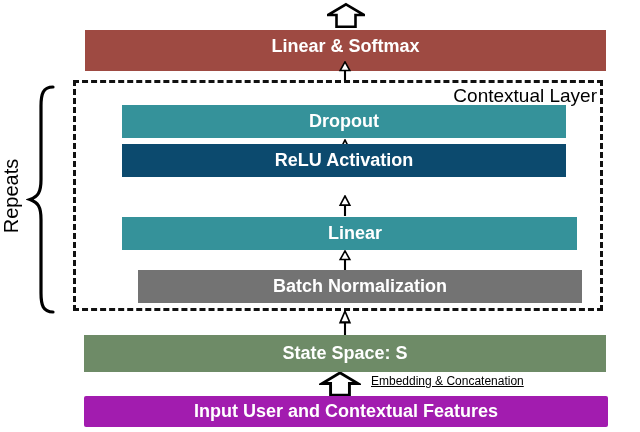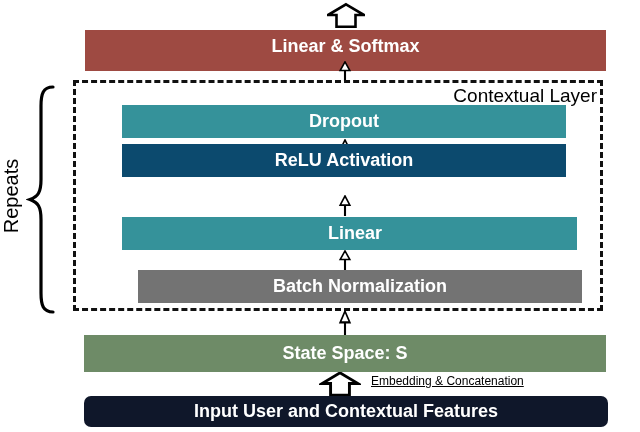--- a/index.html
+++ b/index.html
@@ -125,15 +125,15 @@
   <span>State Space: S</span>
 </div>
 
 <div class="abs" style="left:319px; top:372px; width:42px; height:24px;">
   <svg width="42" height="24" viewBox="0 0 44 28">
     <path d="M22 1 L43 13.5 L33 13.5 L33 27 L11 27 L11 13.5 L1 13.5 Z" fill="#ffffff" stroke="#000000" stroke-width="3.4" stroke-linejoin="miter"></path>
   </svg>
 </div>
 <div class="embed-label">Embedding &amp; Concatenation</div>
 
-<div class="box" style="left: 84px; top: 396px; width: 524px; height: 31px; line-height: 31px; border-radius: 7px; background-color: #0f172a;">
+<div class="box" style="left: 84px; top: 396px; width: 524px; height: 31px; line-height: 31px; border-radius: 2px; background-color: #a21caf;">
   <span>Input User and Contextual Features</span>
 </div>
 
 </body></html>

